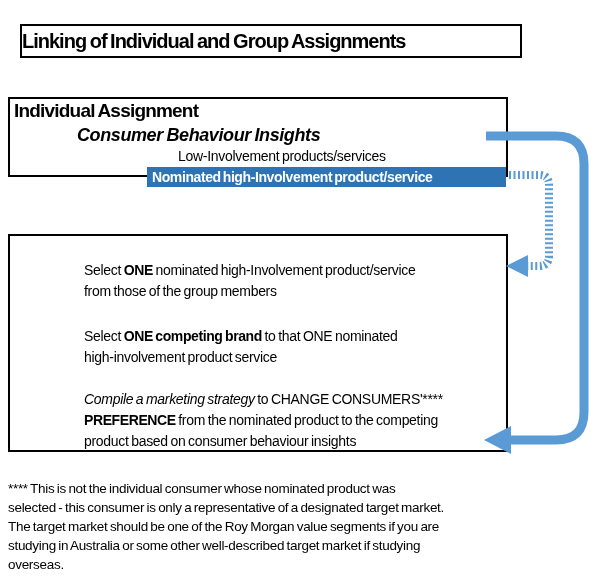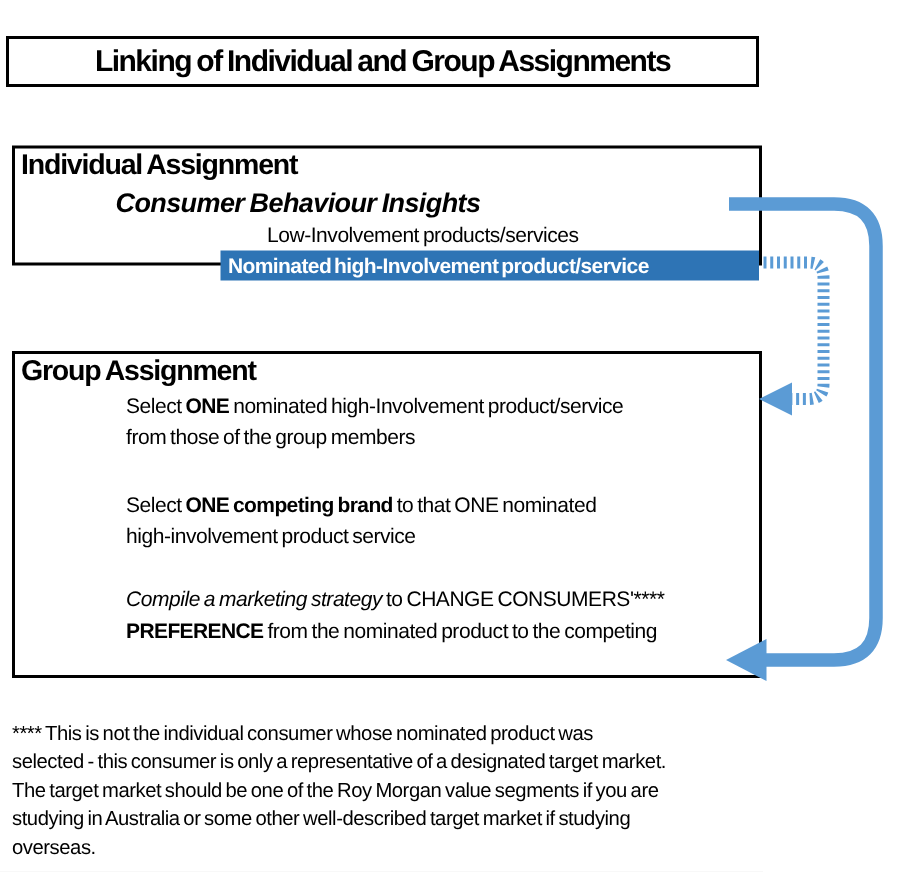--- a/index.html
+++ b/index.html
@@ -12,23 +12,23 @@
   html,body{background:#f4f4f4;}
   .canvas{
     position:relative;
     width:600px;height:581px;
     background:var(--page-bg);
     overflow:hidden;
     font-family:"Liberation Sans","DejaVu Sans",sans-serif;
     color:#000;
   }
   .title-box{
-    position:absolute;left:4px;top:24px;width:502px;height:34px;
+    position:absolute;left:20px;top:24px;width:502px;height:34px;
     border:2px solid var(--border-color);
-    display:flex;align-items:center;justify-content:center;
+    display:flex;align-items:center;justify-content:flex-start;
   }
   .title-box span{
     font-size:20px;font-weight:bold;letter-spacing:-1px;word-spacing:-1px;
     white-space:nowrap;
   }
   .box{
     position:absolute;left:8px;width:500px;
     border:2px solid var(--border-color);
     background:transparent;
   }
@@ -95,35 +95,35 @@
   <div class="box individual-box">
     <div class="box-heading">Individual Assignment</div>
     <div class="cbi-line">Consumer Behaviour Insights</div>
     <div class="low-line">Low-Involvement products/services</div>
     <div class="highlight-bar">
       <span>Nominated high-Involvement product/service</span>
     </div>
   </div>
 
   <div class="box group-box">
-    <div class="box-heading">Group Assignment</div>
 
     <div class="bullet bullet2">
       <div class="bline"><span>Select </span><b>ONE competing brand</b><span> to that ONE nominated</span></div>
       <div class="bline">high-involvement product service</div>
     </div>
 
     <div class="bullet bullet1">
       <div class="bline"><span>Select </span><b>ONE</b><span> nominated high-Involvement product/service</span></div>
       <div class="bline">from those of the group members</div>
     </div>
 
     <div class="bullet bullet3">
       <div class="bline"><span class="bi">Compile a marketing strategy</span><span> to CHANGE CONSUMERS'****</span></div>
       <div class="bline"><b>PREFERENCE</b><span> from the nominated product to the competing</span></div>
+      <div class="bline">product based on consumer behaviour insights</div>
     </div>
   </div>
 
   <svg class="arrows" viewBox="0 0 600 581" aria-hidden="true">
 
     <path class="solid" d="M486 136 H556 Q584 136 584 164 V412 Q584 440 556 440 H506" stroke-width="9"></path>
     <polygon class="head" points="484,440 511,426 511,454"></polygon>
 
     <path class="dashed" d="M509 175 H539 Q549 175 549 185 V256 Q549 266 539 266 H528" stroke-width="8" stroke-dasharray="2 2.5"></path>
     <polygon class="head" points="506,266 528,255 528,277"></polygon>

